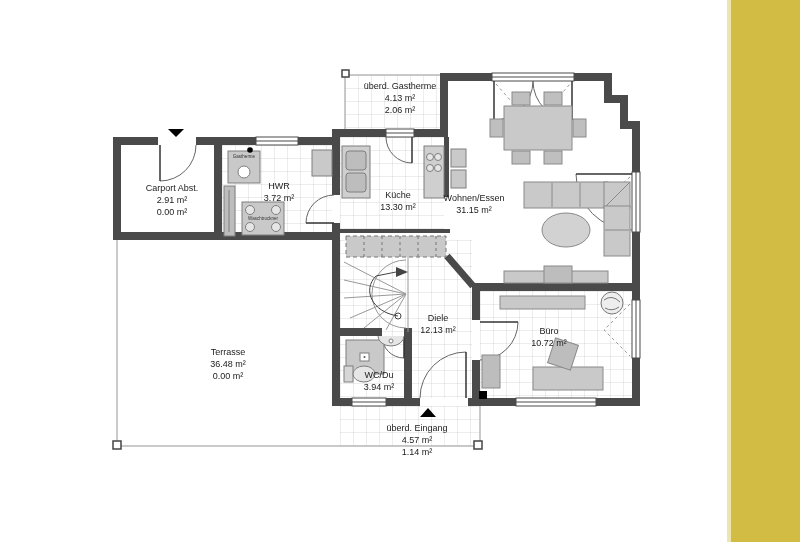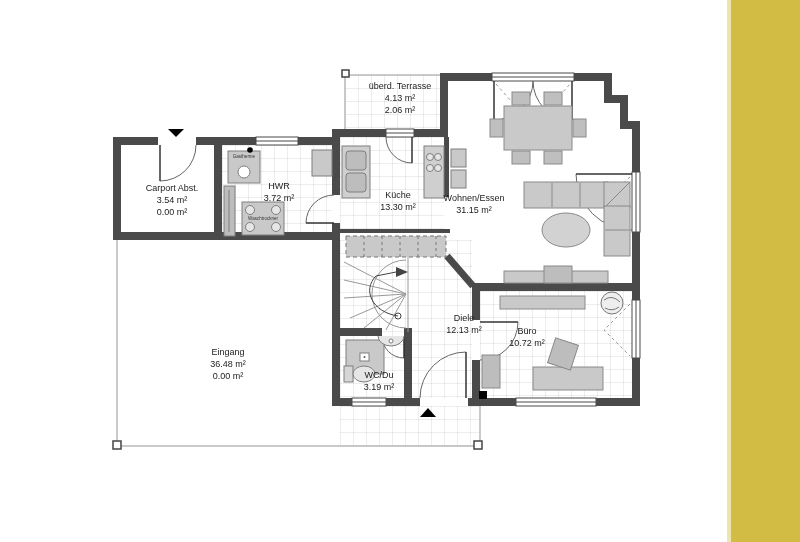--- a/index.html
+++ b/index.html
@@ -220,55 +220,60 @@
       <ellipse cx="364" cy="374" rx="11" ry="8" fill="#e6e6e6"></ellipse>
     </g>
 
     <g fill="#000">
       <polygon points="168,129 184,129 176,137"></polygon>
       <polygon points="420,417 436,417 428,408"></polygon>
     </g>
   </svg>
 
   <div class="label" style="left:400px;top:80px">
-    <div>überd. Terrasse</div>
+    <div>überd. Gastherme</div>
       <div>4.13 m²</div>
       <div>2.06 m²</div>
   </div>
   <div class="label" style="left:172px;top:182px">
     <div>Carport Abst.</div>
-      <div>3.54 m²</div>
+      <div>2.91 m²</div>
       <div>0.00 m²</div>
   </div>
   <div class="label" style="left:279px;top:180px">
     <div>HWR</div>
       <div>3.72 m²</div>
   </div>
   <div class="label" style="left:398px;top:189px">
     <div>Küche</div>
       <div>13.30 m²</div>
   </div>
   <div class="label" style="left:474px;top:192px">
     <div>Wohnen/Essen</div>
       <div>31.15 m²</div>
   </div>
-  <div class="label" style="left:464px;top:312px">
+  <div class="label" style="left:438px;top:312px">
     <div>Diele</div>
       <div>12.13 m²</div>
   </div>
-  <div class="label" style="left:527px;top:325px">
+  <div class="label" style="left:549px;top:325px">
     <div>Büro</div>
       <div>10.72 m²</div>
   </div>
   <div class="label" style="left:379px;top:369px">
     <div>WC/Du</div>
-      <div>3.19 m²</div>
+      <div>3.94 m²</div>
   </div>
   <div class="label" style="left:228px;top:346px">
-    <div>Eingang</div>
+    <div>Terrasse</div>
       <div>36.48 m²</div>
       <div>0.00 m²</div>
   </div>
+  <div class="label" style="left:417px;top:422px">
+    <div>überd. Eingang</div>
+      <div>4.57 m²</div>
+      <div>1.14 m²</div>
+  </div>
 
   <div class="tiny" style="left:244px;top:154px">Gastherme</div>
   <div class="tiny" style="left:263px;top:216px">Waschtrockner</div>
 
 </div>
 
 </body></html>

